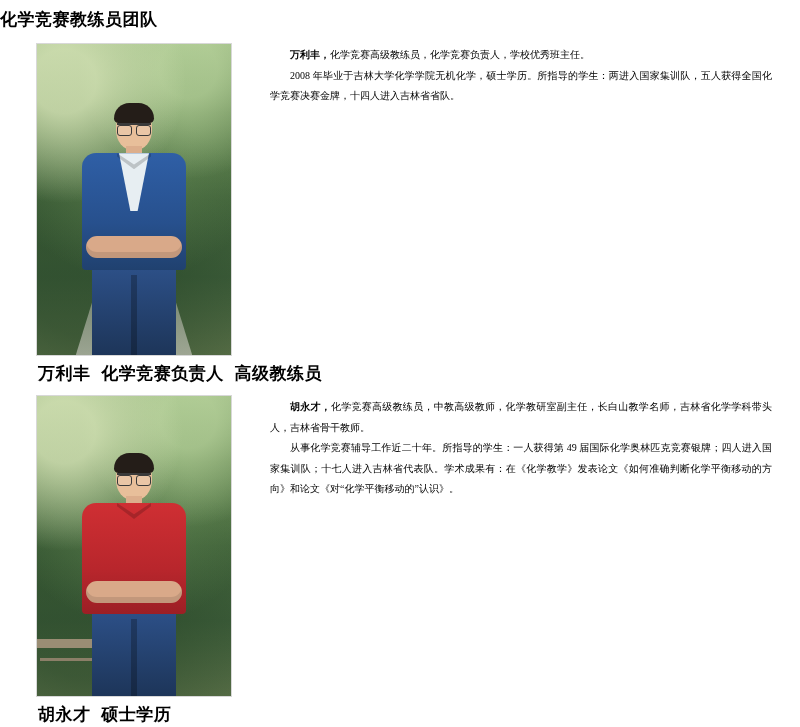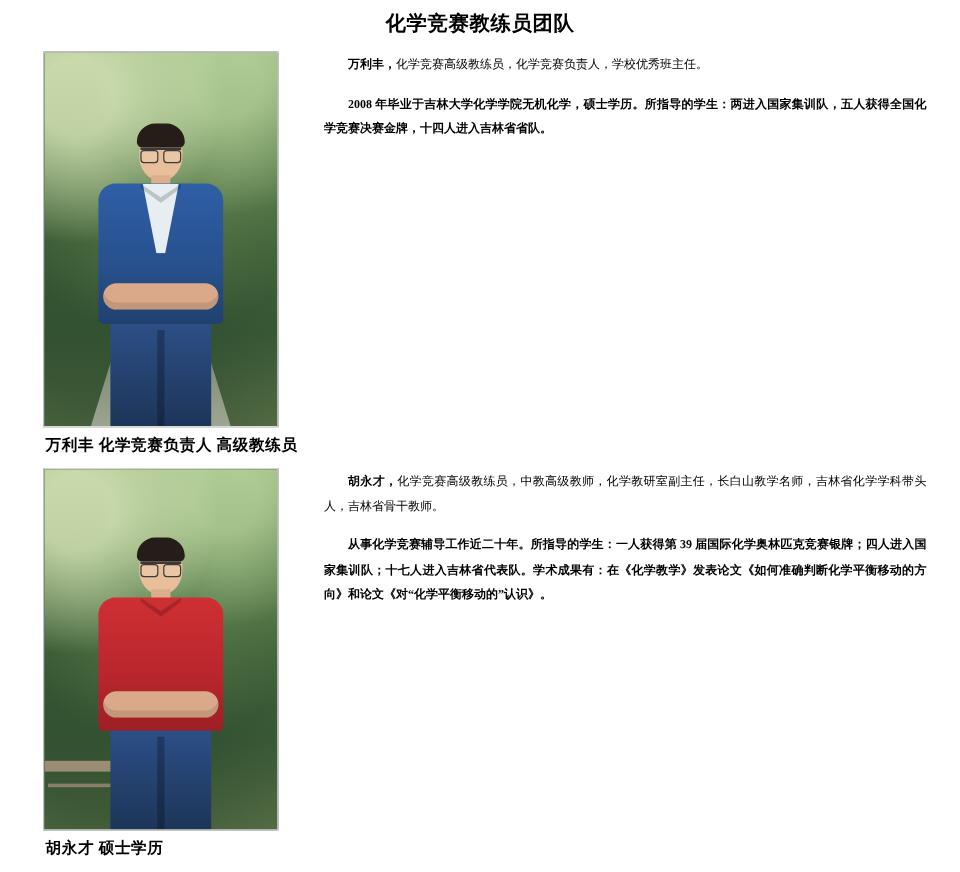--- a/index.html
+++ b/index.html
@@ -14,21 +14,20 @@
     color: #000000;
     overflow: hidden;
     position: relative;
   }
   .page {
     width: 800px;
     height: 727px;
     position: relative;
   }
   .doc-title {
-    text-align: center;
     font-family: "Liberation Sans", "DejaVu Sans", sans-serif;
     font-weight: bold;
     font-size: 17px;
     letter-spacing: 0.5px;
     padding-top: 8px;
     padding-bottom: 6px;
   }
   .person-block {
     display: flex;
     align-items: flex-start;
@@ -48,22 +47,22 @@
     box-sizing: border-box;
     display: block;
     background: #2e4b2e;
     position: relative;
     overflow: hidden;
   }
   .photo-1 { height: 313px; }
   .photo-2 { height: 302px; }
 
   .caption {
-    font-family: Liberation Serif, serif;
-    font-size: 13px;
+    font-family: Liberation Mono, monospace;
+    font-size: 17px;
     font-weight: bold;
     padding-top: 6px;
     padding-left: 2px;
     letter-spacing: 0.5px;
     white-space: nowrap;
   }
 
   .text-col {
     flex: 1 1 auto;
     padding-left: 34px;
@@ -71,22 +70,21 @@
   }
   .para {
     font-size: 10px;
     line-height: 2.05;
     text-align: justify;
     text-justify: inter-ideograph;
     text-indent: 2em;
     margin: 0;
   }
   .para.second {
-    margin-top: 12px;
-    font-weight: bold;
+    margin-top: 0;
   }
   .para .name {
     font-family: "Liberation Sans", "DejaVu Sans", sans-serif;
     font-weight: bold;
   }
 
   
   .bg-garden {
     position: absolute;
     inset: 0;
@@ -292,17 +290,17 @@
           <div class="arms"></div>
           <div class="legs"></div>
         </div>
       </div>
       <div class="caption">胡永才  硕士学历</div>
     </div>
     <div class="text-col">
       <p class="para">
         <span class="name">胡永才，</span><span>化学竞赛高级教练员，中教高级教师，化学教研室副主任，长白山教学名师，吉林省化学学科带头人，吉林省骨干教师。</span>
       </p>
-      <p class="para second">从事化学竞赛辅导工作近二十年。所指导的学生：一人获得第 39 届国际化学奥林匹克竞赛银牌；四人进入国家集训队；十七人进入吉林省代表队。学术成果有：在《化学教学》发表论文《如何准确判断化学平衡移动的方向》和论文《对“化学平衡移动的”认识》。</p>
+      <p class="para second">从事化学竞赛辅导工作近二十年。所指导的学生：一人获得第 49 届国际化学奥林匹克竞赛银牌；四人进入国家集训队；十七人进入吉林省代表队。学术成果有：在《化学教学》发表论文《如何准确判断化学平衡移动的方向》和论文《对“化学平衡移动的”认识》。</p>
     </div>
   </div>
 
 </div>
 
 </body></html>

